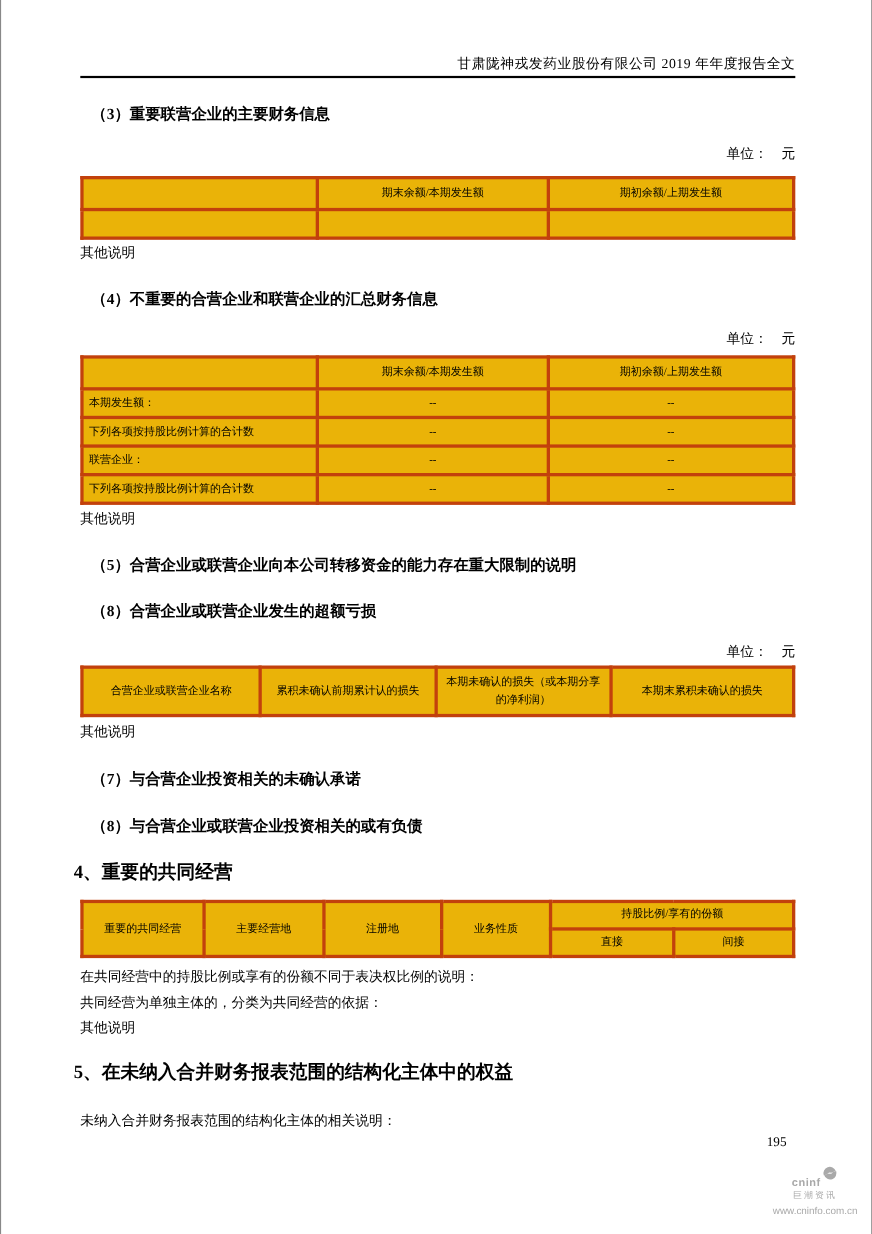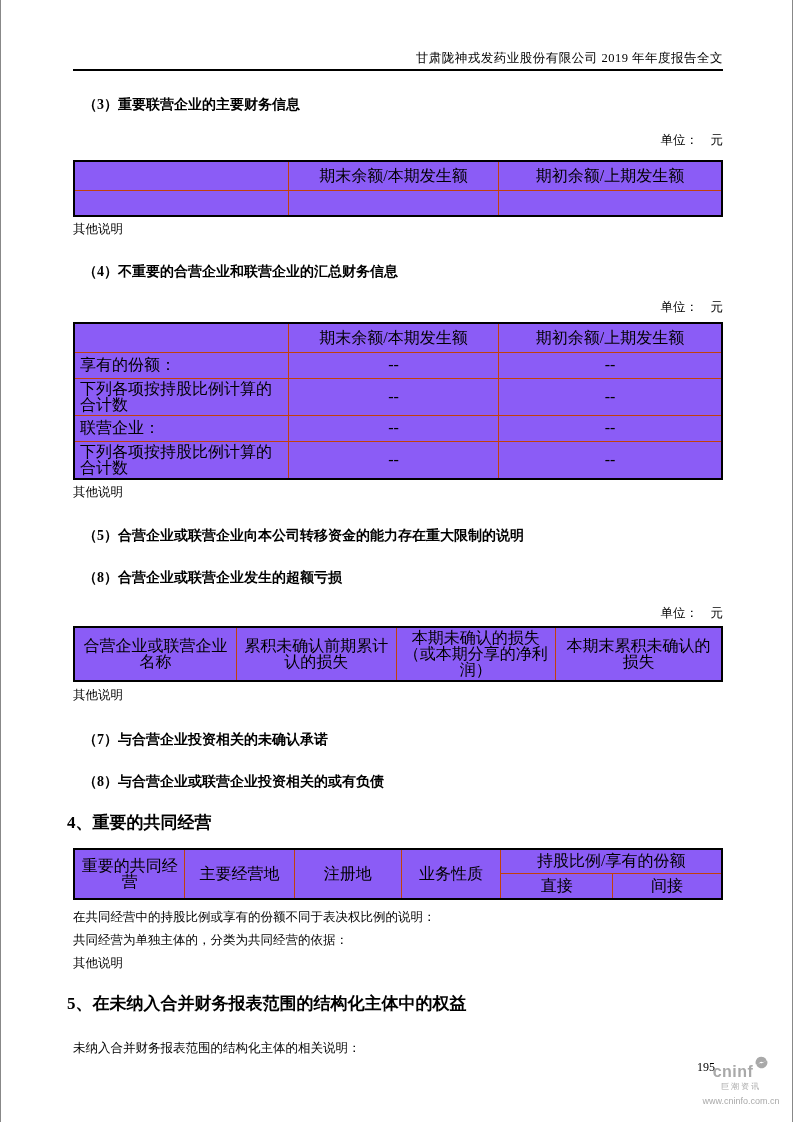--- a/index.html
+++ b/index.html
@@ -9,39 +9,39 @@
     margin:0 auto;overflow:hidden;
   }
   .content{position:absolute;left:72px;top:0;width:650px;}
   .doc-header{margin-top:50px;text-align:right;font-size:12.5px;line-height:16px;letter-spacing:.5px;}
   .rule{border:none;border-top:2px solid #000;margin:3px 0 0 0;height:0;}
   .h3{font-size:14px;font-weight:bold;line-height:19px;margin:24px 0 0 10px;}
   .h2{font-size:17px;font-weight:bold;line-height:19px;margin:22px 0 0 -6px;}
   .unit{text-align:right;font-size:12.5px;line-height:15px;margin-top:19px;}
   .note{font-size:12.5px;line-height:15px;margin-top:5px;}
   table{border-collapse:collapse;width:100%;table-layout:fixed;border:2px solid #000;}
-  td{border:1px solid #c2410c;background:#8b5cf6;font-size:16px;line-height:16px;
+  td{border:3px solid #c2410c;background:#eab308;font-size:10px;line-height:16px;
      text-align:center;vertical-align:middle;padding:2px 5px;word-break:break-all;}
   td.lbl{text-align:left;}
   .t1{margin-top:12px;}
   .t1 tr.hrow{height:29px;} .t1 tr.drow{height:26px;}
   .t2{margin-top:7px;}
   .t2 tr.hrow{height:29px;} .t2 tr.drow{height:26px;}
   .t3{margin-top:5px;}
   .t3 tr{height:44px;}
   .t4{margin-top:16px;}
   .t4 tr{height:25px;}
   .mt6{margin-top:6px;} .mt25{margin-top:25px;} .mt26{margin-top:26px;}
   .mt23{margin-top:23px;} .mt27{margin-top:27px;} .mt28{margin-top:28px;}
   .mt10{margin-top:10px;} .mt8{margin-top:8px;}
   .pageno{text-align:right;font-size:12px;line-height:15px;margin-top:4px;padding-right:8px;}
   .watermark{position:absolute;right:5px;bottom:16px;width:92px;text-align:center;
      color:#a9a9a9;font-family:"Liberation Sans","DejaVu Sans",sans-serif;}
   .wm-brandrow{display:flex;align-items:center;justify-content:center;gap:1px;}
-  .wm-brand{font-size:16px;font-weight:bold;letter-spacing:.5px;margin-top:19px;}
+  .wm-brand{font-size:10px;font-weight:bold;letter-spacing:.5px;margin-top:19px;}
   .wm-swirl{width:15px;height:15px;display:inline-block;}
   .wm-cn{font-size:8px;letter-spacing:2px;margin-top:0px;}
   .wm-url{font-size:9px;margin-top:4px;white-space:nowrap;}
 </style>
 </head>
 <body>
 
 <div class="page">
   <div class="content">
 
@@ -81,21 +81,21 @@
           <col style="width:32.4%">
           <col style="width:34.5%">
         </colgroup>
       <tbody>
           <tr class="hrow">
         <td></td>
         <td>期末余额/本期发生额</td>
         <td>期初余额/上期发生额</td>
       </tr>
       <tr class="drow">
-        <td class="lbl">享有的份额：</td>
+        <td class="lbl">本期发生额：</td>
         <td>--</td>
         <td>--</td>
       </tr>
       <tr class="drow">
         <td class="lbl">下列各项按持股比例计算的合计数</td>
         <td>--</td>
         <td>--</td>
       </tr>
       <tr class="drow">
         <td class="lbl">联营企业：</td>

